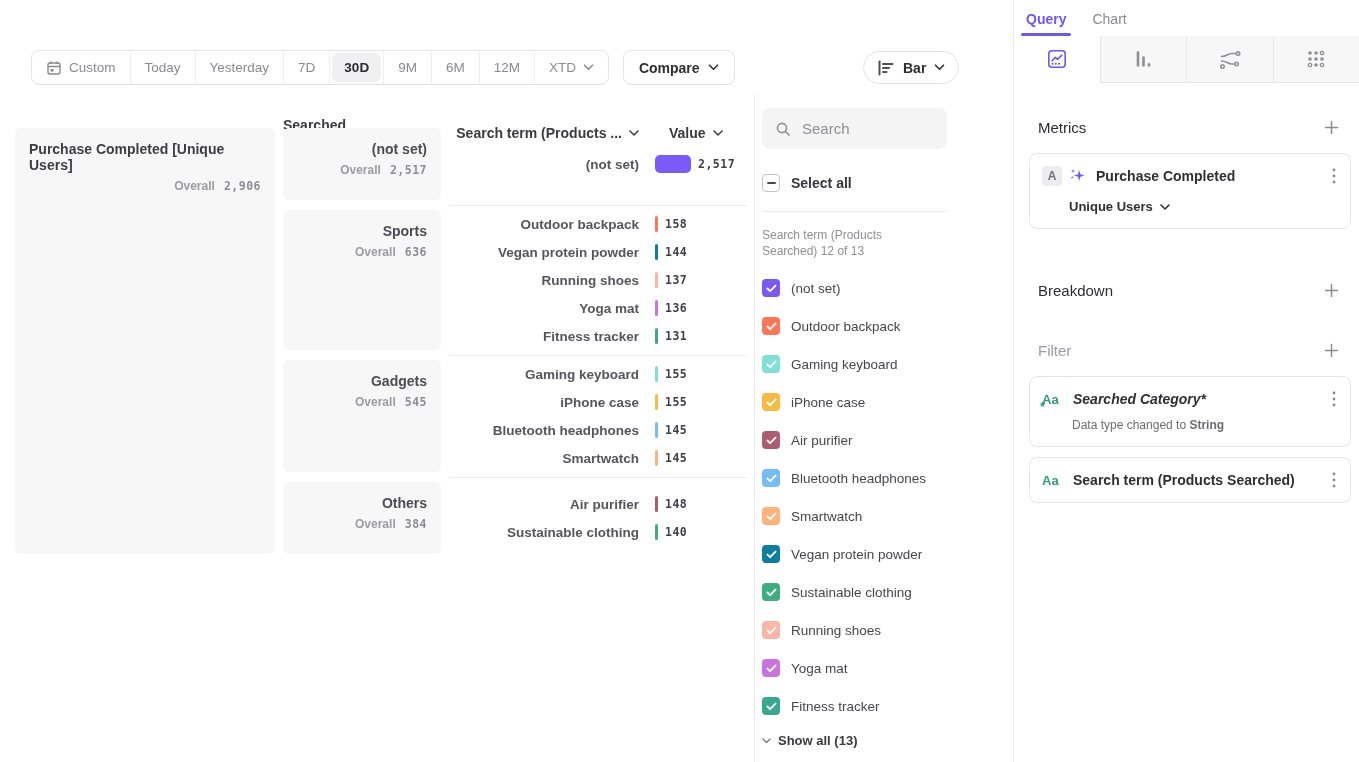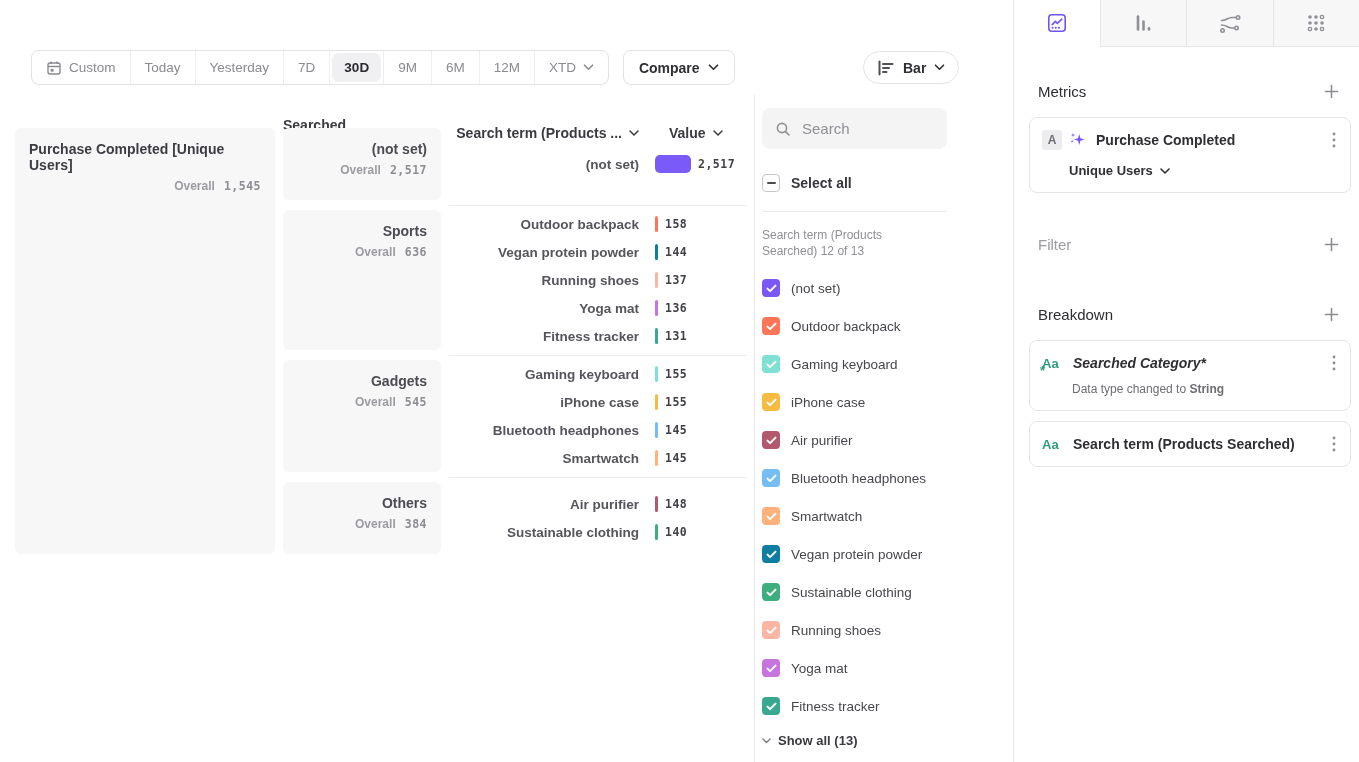--- a/index.html
+++ b/index.html
@@ -204,21 +204,21 @@
         </svg>
       </span>
   </div>
 </div>
 
 <div class="tbl-body">
   <div class="event-cell">
     <div class="event-name">Purchase Completed [Unique Users]</div>
     <div class="overall-row">
       <span>Overall</span>
-      <span class="overall-val mono">1,545</span>
+      <span class="overall-val mono">2,906</span>
     </div>
   </div>
   <div class="groups">
       <div class="group">
         <div class="cat-cell">
           <div class="cat-name">(not set)</div>
           <div class="overall-row">
             <span>Overall</span>
             <span class="overall-val mono">2,517</span>
           </div>
@@ -473,20 +473,24 @@
     <span>
         <svg width="9" height="6" viewBox="0 0 9 6" fill="none">
           <path d="M1 1 L4.5 4.5 L8 1" stroke="#7a7a80" stroke-width="1.4" stroke-linecap="round" stroke-linejoin="round"></path>
         </svg>
       </span>
     <span class="show-all-label">Show all (13)</span>
   </div>
 </div>
 
 <div class="query-panel">
+  <div class="qtabs">
+    <div class="qtab active">Query</div>
+    <div class="qtab">Chart</div>
+  </div>
 
   <div class="icon-bar">
     <div class="icon-tab active">
       <span>
           <svg width="22" height="22" viewBox="0 0 22 22" fill="none" stroke="#6E56F0" stroke-width="1.6">
             <rect x="2.8" y="2.8" width="16.4" height="16.4" rx="3"></rect>
             <path d="M6.2 12.6 L9.4 9.4 L11.4 11.4 L15.8 7.2" stroke-linecap="round" stroke-linejoin="round"></path>
             <path d="M6.5 15.8 H15.5" stroke-width="1.9" stroke-dasharray="0.2 3" stroke-linecap="round"></path>
           </svg>
         </span>
@@ -559,31 +563,31 @@
     <div class="card-sub">
       <span>Unique Users</span>
       <span>
           <svg width="10" height="6" viewBox="0 0 10 6" fill="none">
             <path d="M1 1 L5 5 L9 1" stroke="#2f2f33" stroke-width="1.6" stroke-linecap="round" stroke-linejoin="round"></path>
           </svg>
         </span>
     </div>
   </div>
 
-  <div class="sec-head muted mt43">
-    <span>Filter</span>
+  <div class="sec-head mt53">
+    <span>Breakdown</span>
     <span class="plus">
         <svg width="15" height="15" viewBox="0 0 15 15" fill="none" stroke="#8a8a90" stroke-width="1.5" stroke-linecap="round">
           <path d="M7.5 1.5 V13.5 M1.5 7.5 H13.5"></path>
         </svg>
       </span>
   </div>
 
-  <div class="sec-head mt53">
-    <span>Breakdown</span>
+  <div class="sec-head muted mt43">
+    <span>Filter</span>
     <span class="plus">
         <svg width="15" height="15" viewBox="0 0 15 15" fill="none" stroke="#8a8a90" stroke-width="1.5" stroke-linecap="round">
           <path d="M7.5 1.5 V13.5 M1.5 7.5 H13.5"></path>
         </svg>
       </span>
   </div>
 
   <div class="card mt17">
     <div class="card-row">
       <span class="aa-ic"><span>Aa</span><span class="aa-star">*</span></span>

